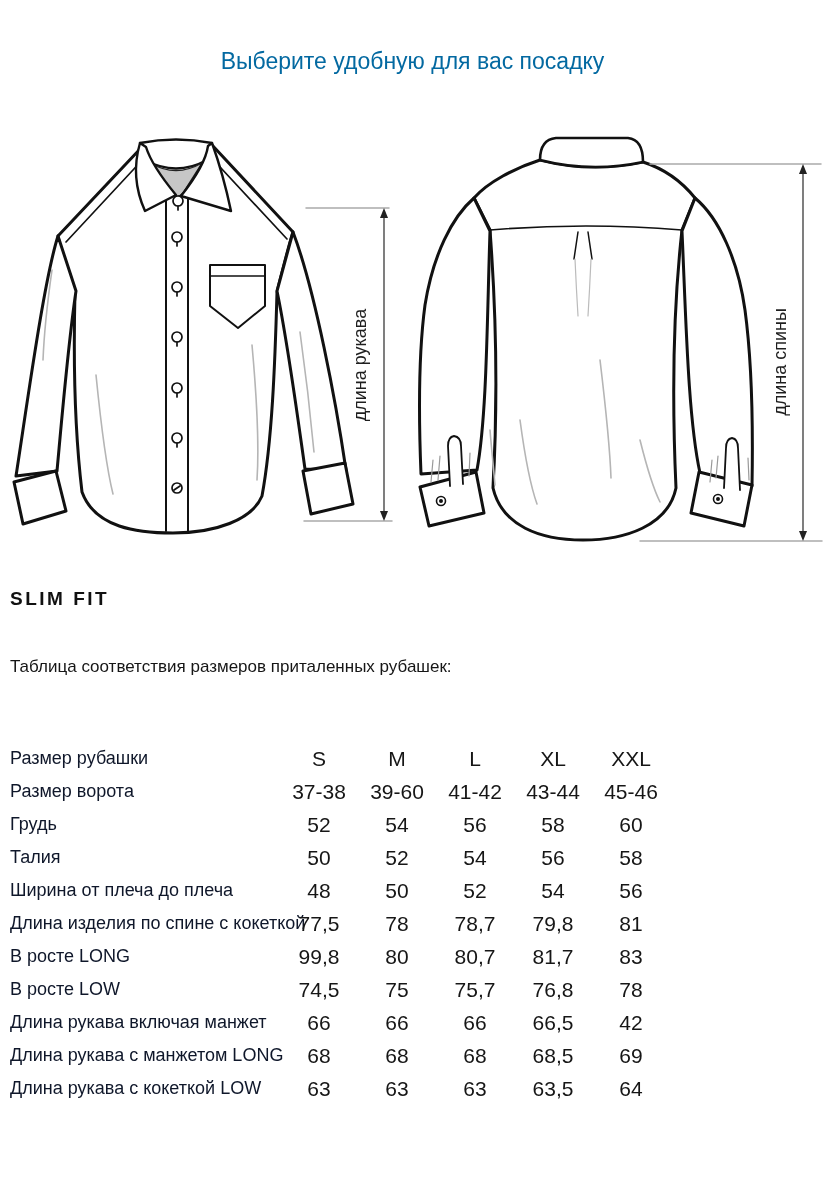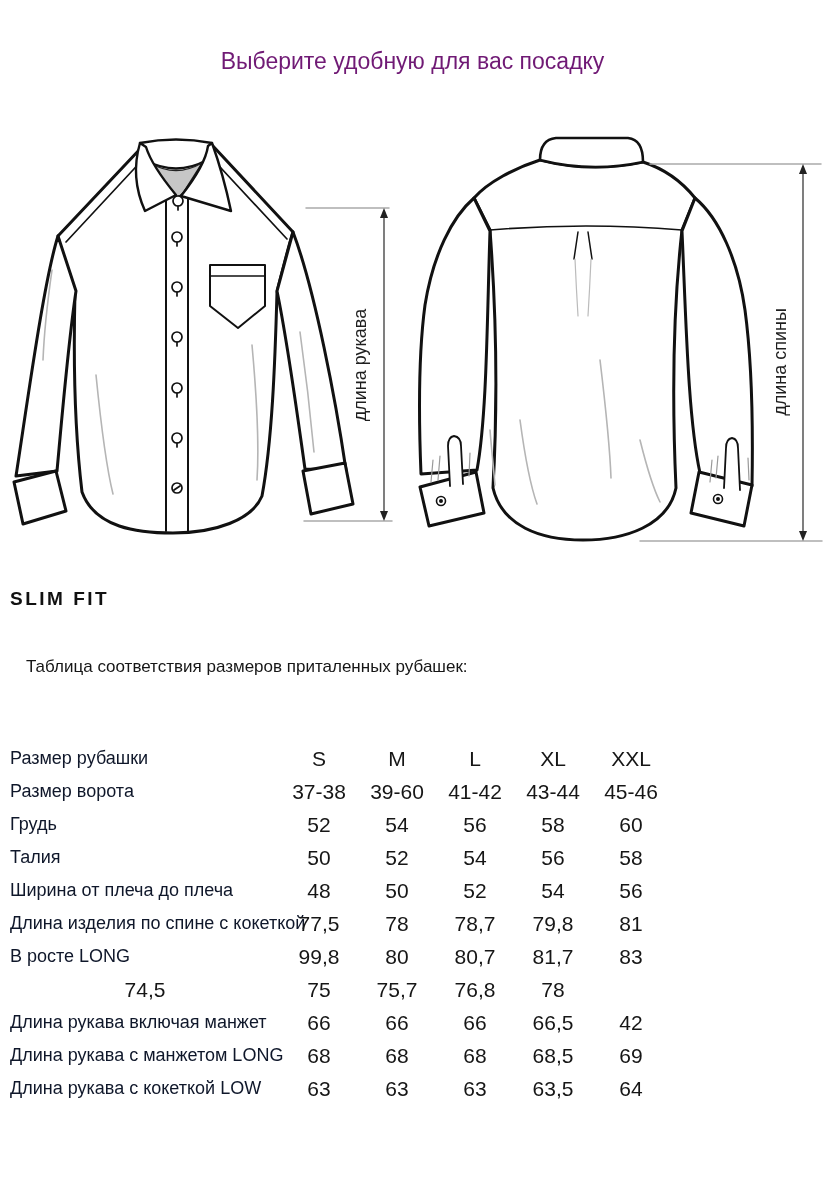--- a/index.html
+++ b/index.html
@@ -2,29 +2,29 @@
 <html><head>
 <meta charset="utf-8">
 <style>
   html,body { margin:0; padding:0; background:#ffffff; }
   .page {
     position:relative; width:825px; height:1200px; background:#fff;
     font-family:"Liberation Sans", sans-serif; color:#1a1a1a; overflow:hidden;
   }
   .title {
     position:absolute; top:48px; left:0; width:825px; margin:0;
-    text-align:center; font-size:23px; font-weight:400; color:#701a75;
+    text-align:center; font-size:23px; font-weight:400; color:#0369a1;
   }
   .illustration { position:absolute; top:120px; left:0; width:825px; height:440px; }
   .measure-label { font-size:18px; fill:#1f1f1f; }
   .fit-heading {
     position:absolute; left:10px; top:588px; font-size:19px; font-weight:700;
     letter-spacing:2.5px; color:#111;
   }
-  .fit-subtitle { position:absolute; left:10px; top:657px; font-size:17px; color:#161616;margin-left:16px; }
+  .fit-subtitle { position:absolute; left:10px; top:657px; font-size:17px; color:#161616; }
   .size-table { position:absolute; left:10px; top:742px; width:680px; }
   .trow { display:grid; grid-template-columns:270px repeat(5,78px); height:33px; align-items:center; }
   .tlabel { font-size:18px; white-space:nowrap; color:#0f172a; }
   .tcell { font-size:21px; text-align:center; color:#161616; }
 </style>
 </head>
 <body>
 
 <div class="page">
 
@@ -181,20 +181,21 @@
       </div>
       <div class="trow">
         <div class="tlabel">В росте LONG</div>
         <div class="tcell">99,8</div>
         <div class="tcell">80</div>
         <div class="tcell">80,7</div>
         <div class="tcell">81,7</div>
         <div class="tcell">83</div>
       </div>
       <div class="trow">
+        <div class="tlabel">В росте LOW</div>
         <div class="tcell">74,5</div>
         <div class="tcell">75</div>
         <div class="tcell">75,7</div>
         <div class="tcell">76,8</div>
         <div class="tcell">78</div>
       </div>
       <div class="trow">
         <div class="tlabel">Длина рукава включая манжет</div>
         <div class="tcell">66</div>
         <div class="tcell">66</div>

